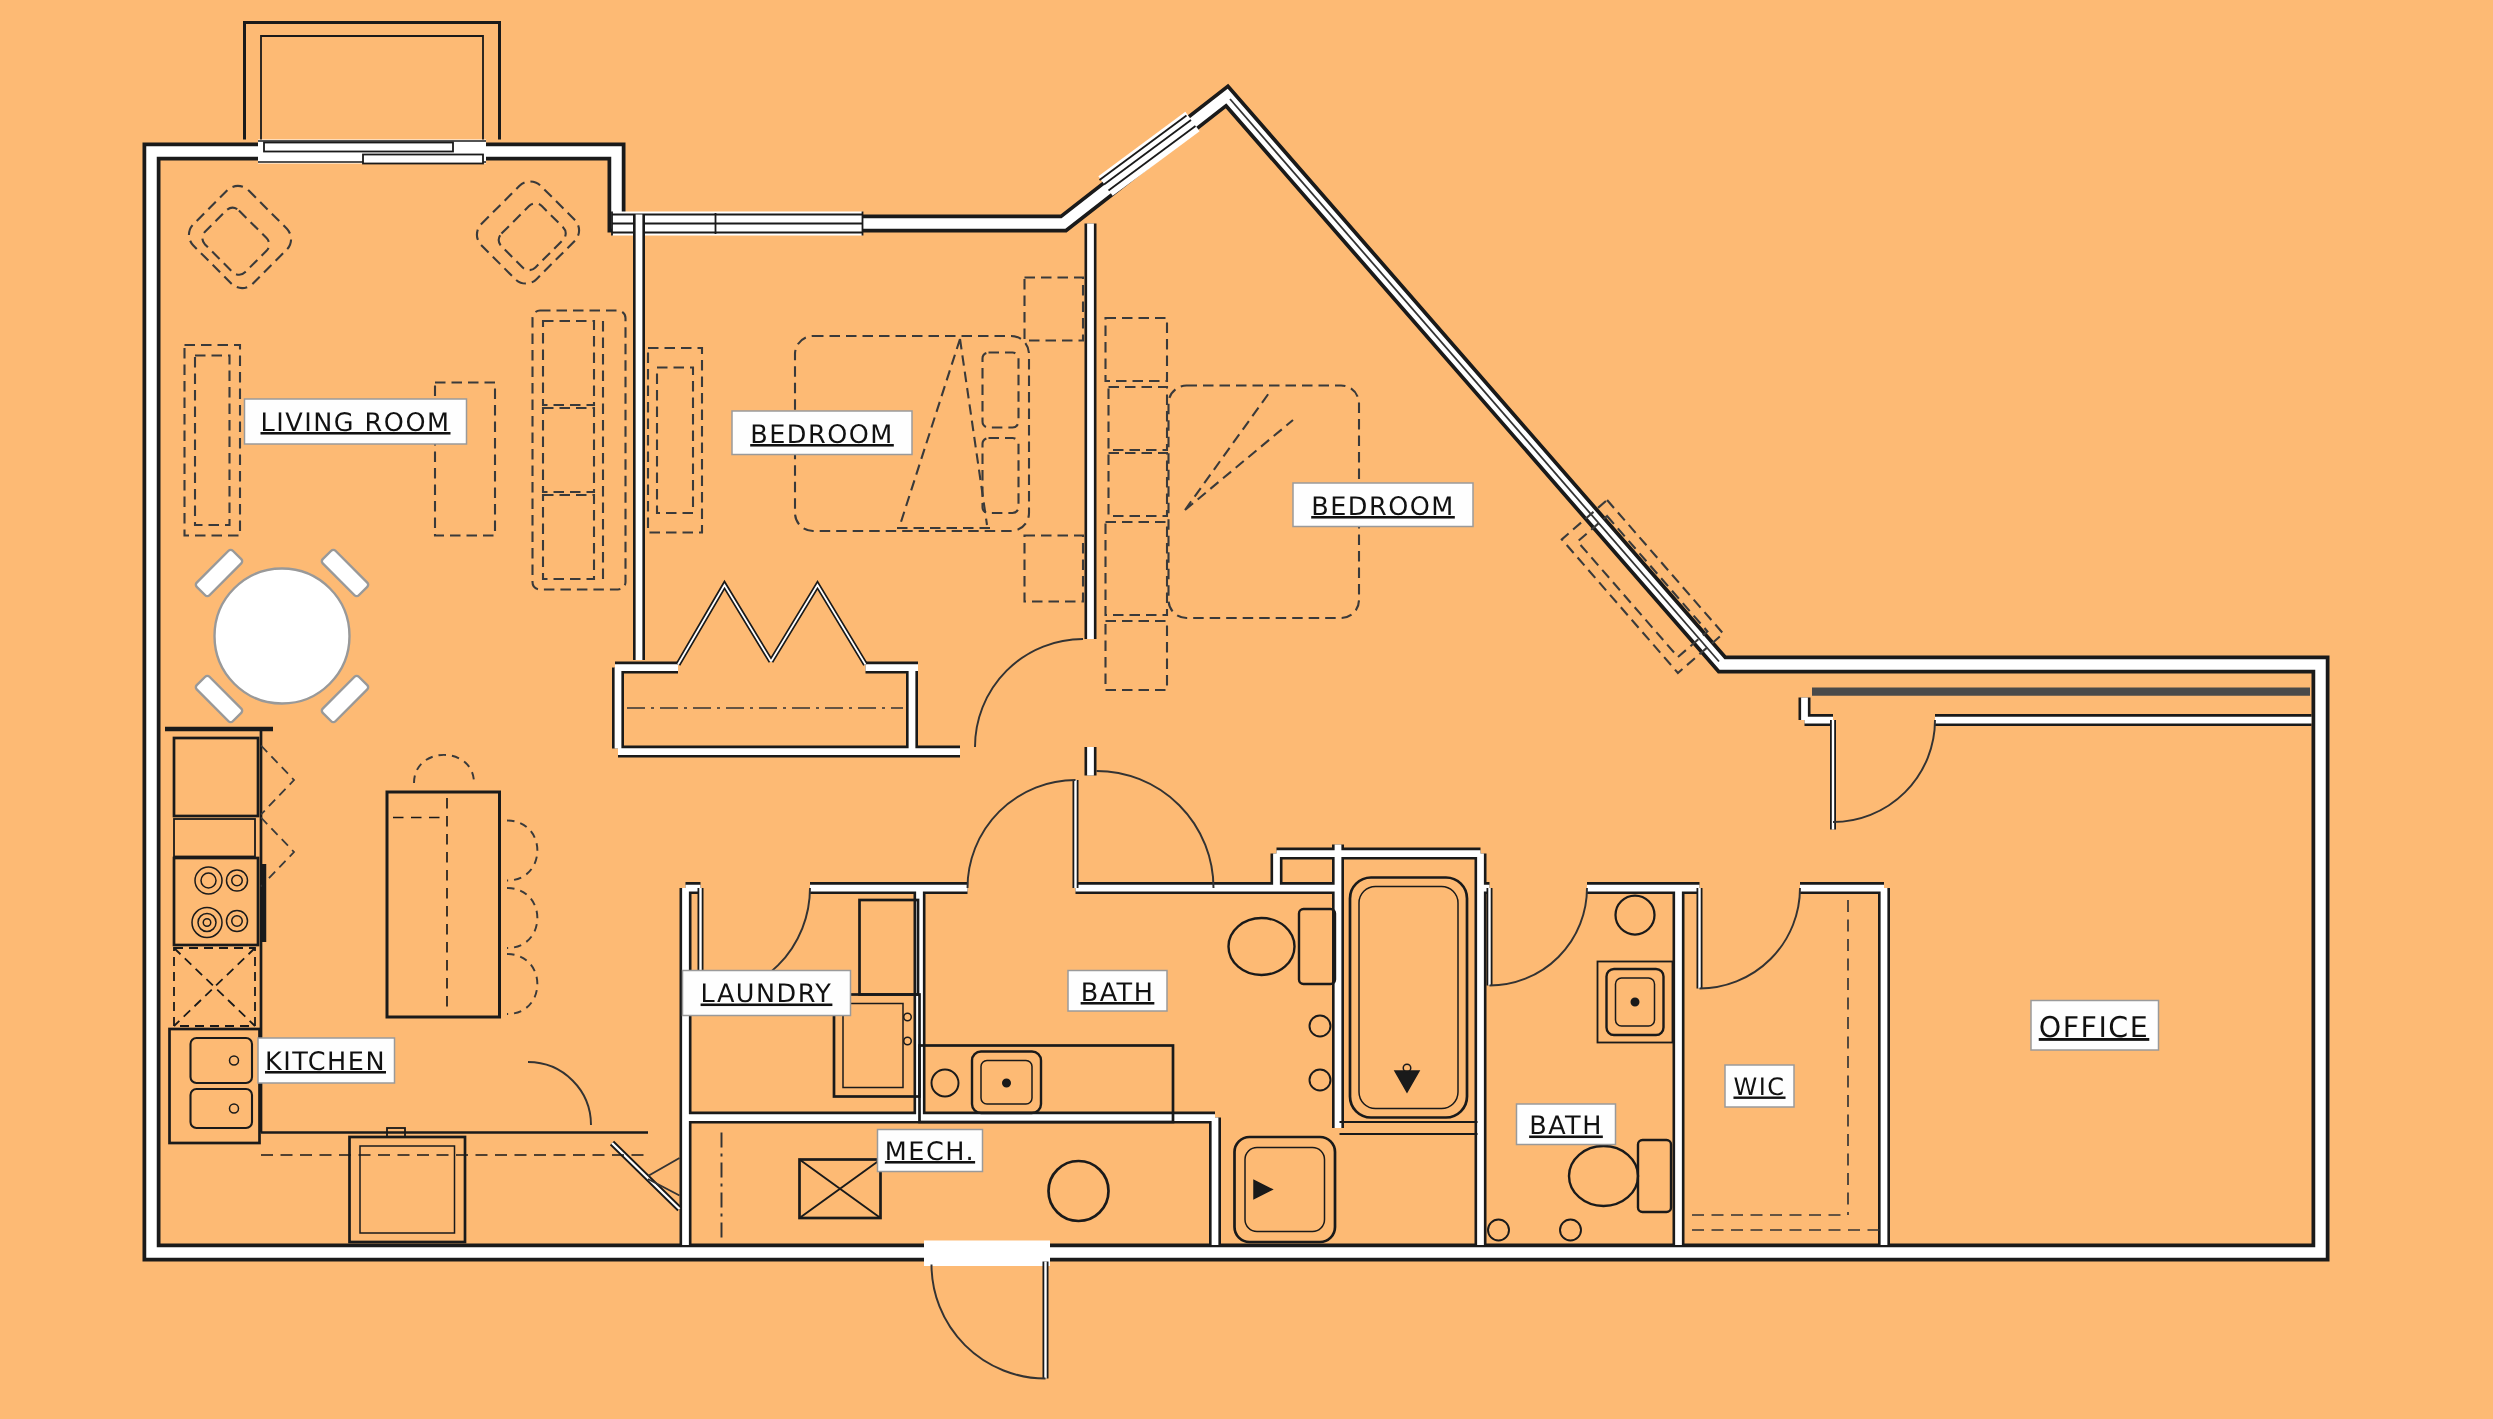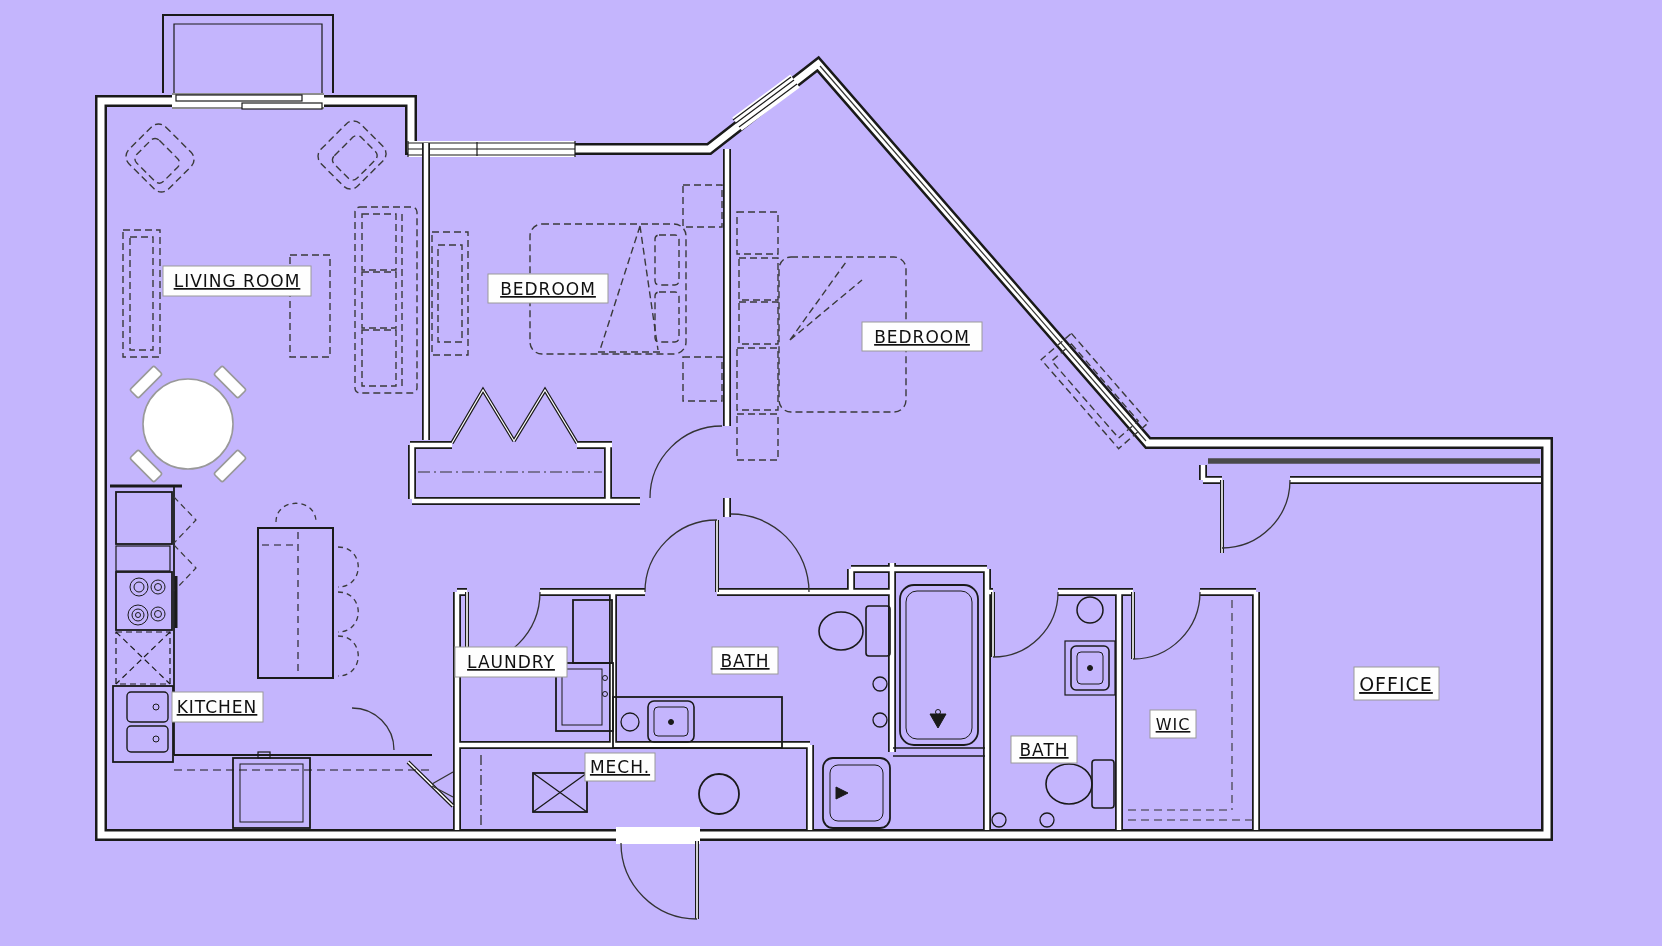--- a/index.html
+++ b/index.html
@@ -1,16 +1,16 @@
 <!DOCTYPE html>
 <html><head>
 <meta charset="utf-8">
 <style>
   html,body{margin:0;padding:0;background:#ffffff;}
-  .plan-wrap{position:relative;width:1662px;height:946px;background:#c4b5fd;overflow:hidden;
+  .plan-wrap{position:relative;width:1662px;height:946px;background:#fdba74;overflow:hidden;
              font-family:"DejaVu Sans",sans-serif;}
   svg{display:block}
   .room-text{font-family:"DejaVu Sans",sans-serif;fill:#111;letter-spacing:1px;
              text-decoration:underline;}
   .label-box{fill:#fefefe;stroke:#9a9a9a;stroke-width:1;}
 </style>
 </head>
 <body>
 
 <div class="plan-wrap">

